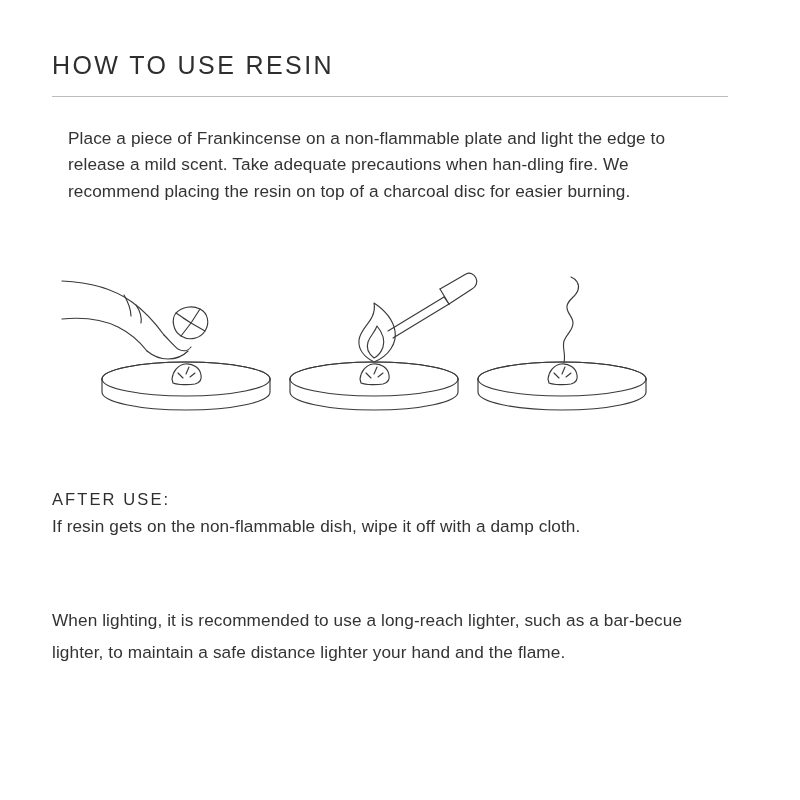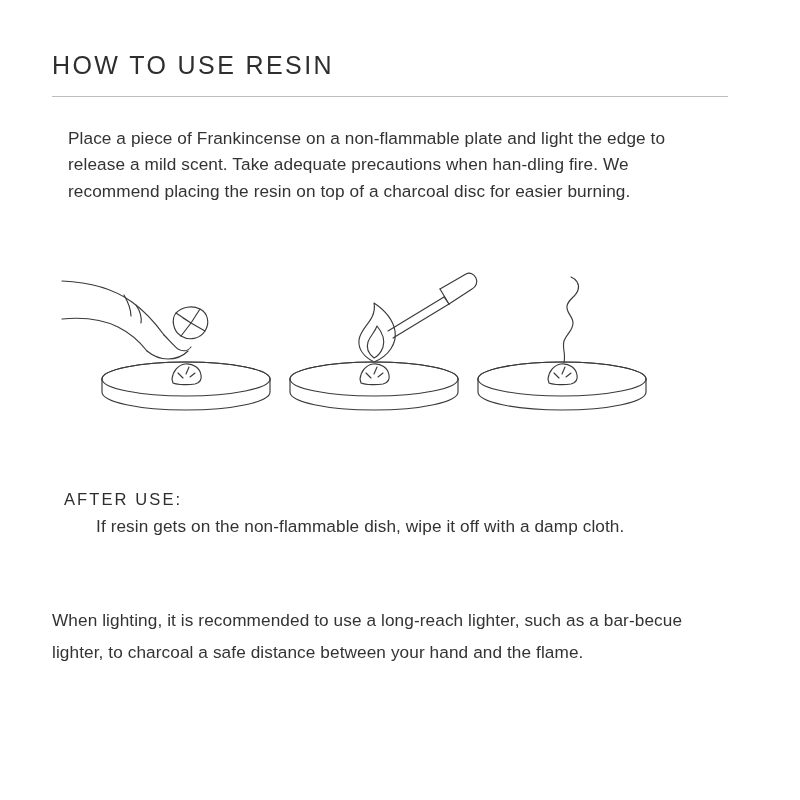--- a/index.html
+++ b/index.html
@@ -46,32 +46,31 @@
   }
   .illustration {
     margin-top: 56px;
     margin-bottom: 10px;
     display: block;
   }
   .subhead {
     font-size: 16.5px;
     letter-spacing: 2.1px;
     color: #2e2e2e;
-    margin: 44px 0 4px 12px;
+    margin: 44px 0 4px 0;
   }
   .after-lines {
     font-size: 17.2px;
     line-height: 1.62;
     color: #333333;
     letter-spacing: 0.1px;
     margin: 0;
   }
   .after-lines .line {
     display: block;
-    margin-left: 44px;
   }
   .footer-note {
     font-size: 17.2px;
     line-height: 1.85;
     color: #333333;
     letter-spacing: 0.1px;
     margin: 64px 0 0 0;
     max-width: 700px;
   }
   svg { display: block; }
@@ -143,15 +142,15 @@
         <path d="M512 101 C514 93 510 87 512 80 C514 73 521 70 521 62 C521 55 514 52 515 45 C516 38 524 36 526 29 C528 23 524 18 519 16"></path>
       </g>
     </svg>
   </div>
 
   <div class="subhead">AFTER USE:</div>
   <div class="after-lines">
     <span class="line">If resin gets on the non-flammable dish, wipe it off with a damp cloth.</span>
   </div>
 
-  <p class="footer-note">When lighting, it is recommended to use a long-reach lighter, such as a bar-becue lighter, to charcoal a safe distance between your hand and the flame.</p>
+  <p class="footer-note">When lighting, it is recommended to use a long-reach lighter, such as a bar-becue lighter, to maintain a safe distance lighter your hand and the flame.</p>
 
 </div>
 
 </body></html>

